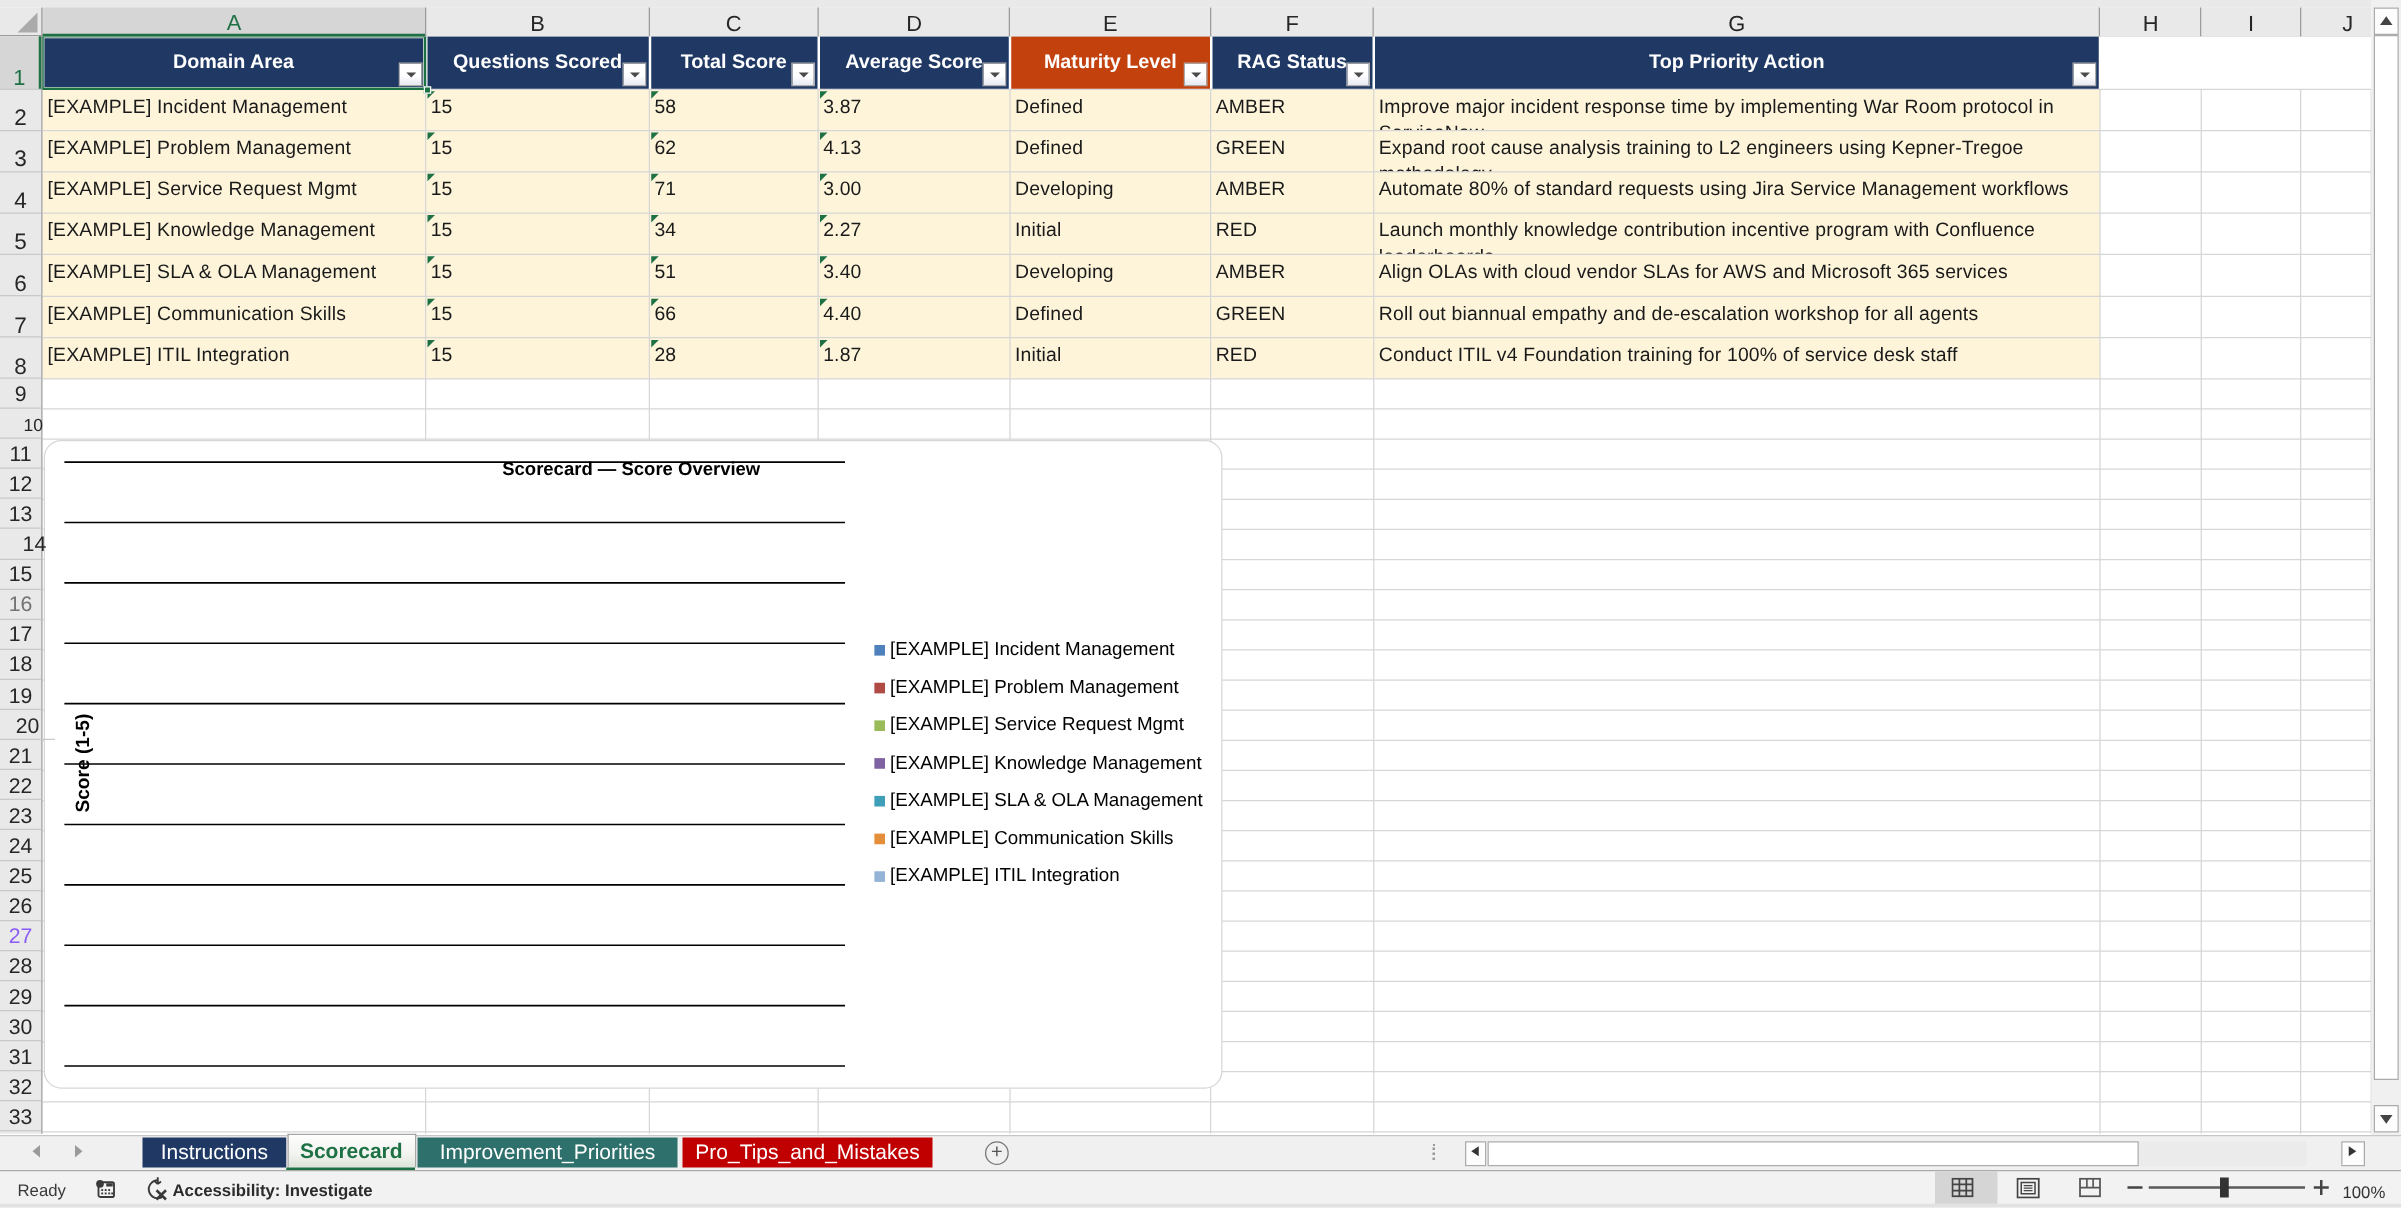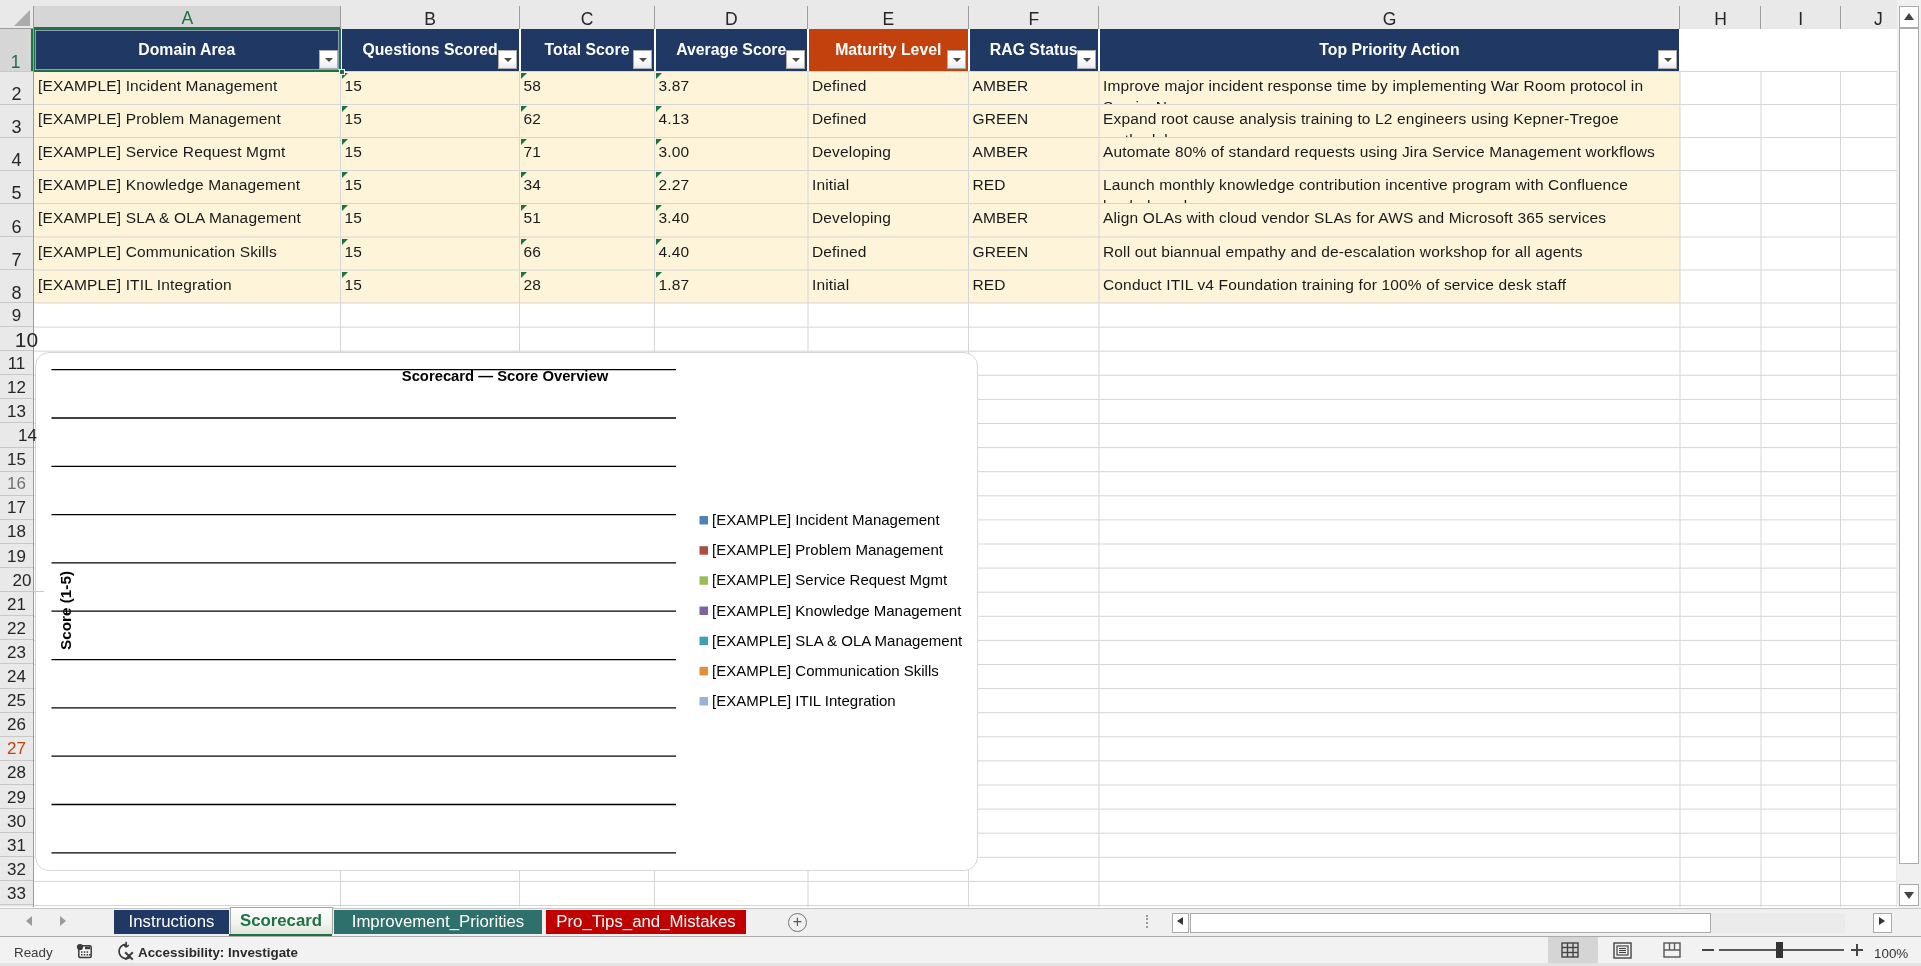--- a/index.html
+++ b/index.html
@@ -267,21 +267,21 @@
   </div>
 <div class="a ct" style="left:0px;top:237px;width:33px;height:33px;color:#262626;font-size:18px;border-bottom:1px solid #C9C9C9;align-items:flex-end;">
     <span style="margin-bottom:-1.5px">7</span>
   </div>
 <div class="a ct" style="left:0px;top:270px;width:33px;height:33px;color:#262626;font-size:18px;border-bottom:1px solid #C9C9C9;align-items:flex-end;">
     <span style="margin-bottom:-1.5px">8</span>
   </div>
 <div class="a ct" style="left:0px;top:303.0px;width:33px;height:24.100000000000023px;color:#262626;font-size:17px;border-bottom:1px solid #C9C9C9;">
     <span style="margin-top:2px">9</span>
   </div>
-<div class="a ct" style="left:0px;top:327.1px;width:33px;height:24.099999999999966px;color:#262626;font-size:21px;border-bottom:1px solid #C9C9C9;padding-left:20px;">
+<div class="a ct" style="left:0px;top:327.1px;width:33px;height:24.099999999999966px;color:#262626;font-size:14px;border-bottom:1px solid #C9C9C9;padding-left:20px;">
     <span style="margin-top:2px">10</span>
   </div>
 <div class="a ct" style="left:0px;top:351.2px;width:33px;height:24.100000000000023px;color:#262626;font-size:17px;border-bottom:1px solid #C9C9C9;justify-content:center;">
     <span style="margin-top:2px">11</span>
   </div>
 <div class="a ct" style="left:0px;top:375.3px;width:33px;height:24.099999999999966px;color:#262626;font-size:17px;border-bottom:1px solid #C9C9C9;text-align:right;">
     <span style="margin-top:2px">12</span>
   </div>
 <div class="a ct" style="left:0px;top:399.4px;width:33px;height:24.100000000000023px;color:#262626;font-size:17px;border-bottom:1px solid #C9C9C9;">
     <span style="margin-top:2px">13</span>
@@ -318,21 +318,21 @@
   </div>
 <div class="a ct" style="left:0px;top:664.5px;width:33px;height:24.100000000000023px;color:#262626;font-size:17px;border-bottom:1px solid #C9C9C9;">
     <span style="margin-top:2px">24</span>
   </div>
 <div class="a ct" style="left:0px;top:688.6px;width:33px;height:24.100000000000023px;color:#262626;font-size:17px;border-bottom:1px solid #C9C9C9;">
     <span style="margin-top:2px">25</span>
   </div>
 <div class="a ct" style="left:0px;top:712.7px;width:33px;height:24.09999999999991px;color:#262626;font-size:17px;border-bottom:1px solid #C9C9C9;">
     <span style="margin-top:2px">26</span>
   </div>
-<div class="a ct" style="left:0px;top:736.8px;width:33px;height:24.100000000000136px;color:#c2410c;font-size:17px;border-bottom:1px solid #C9C9C9;align-items:center;">
+<div class="a ct" style="left:0px;top:736.8px;width:33px;height:24.100000000000136px;color:#8b5cf6;font-size:17px;border-bottom:1px solid #C9C9C9;align-items:center;">
     <span style="margin-top:2px">27</span>
   </div>
 <div class="a ct" style="left:0px;top:760.9000000000001px;width:33px;height:24.09999999999991px;color:#262626;font-size:17px;border-bottom:1px solid #C9C9C9;">
     <span style="margin-top:2px">28</span>
   </div>
 <div class="a ct" style="left:0px;top:785.0px;width:33px;height:24.100000000000023px;color:#262626;font-size:17px;border-bottom:1px solid #C9C9C9;">
     <span style="margin-top:2px">29</span>
   </div>
 <div class="a ct" style="left:0px;top:809.1px;width:33px;height:24.100000000000023px;color:#262626;font-size:17px;border-bottom:1px solid #C9C9C9;align-items:center;">
     <span style="margin-top:2px">30</span>

